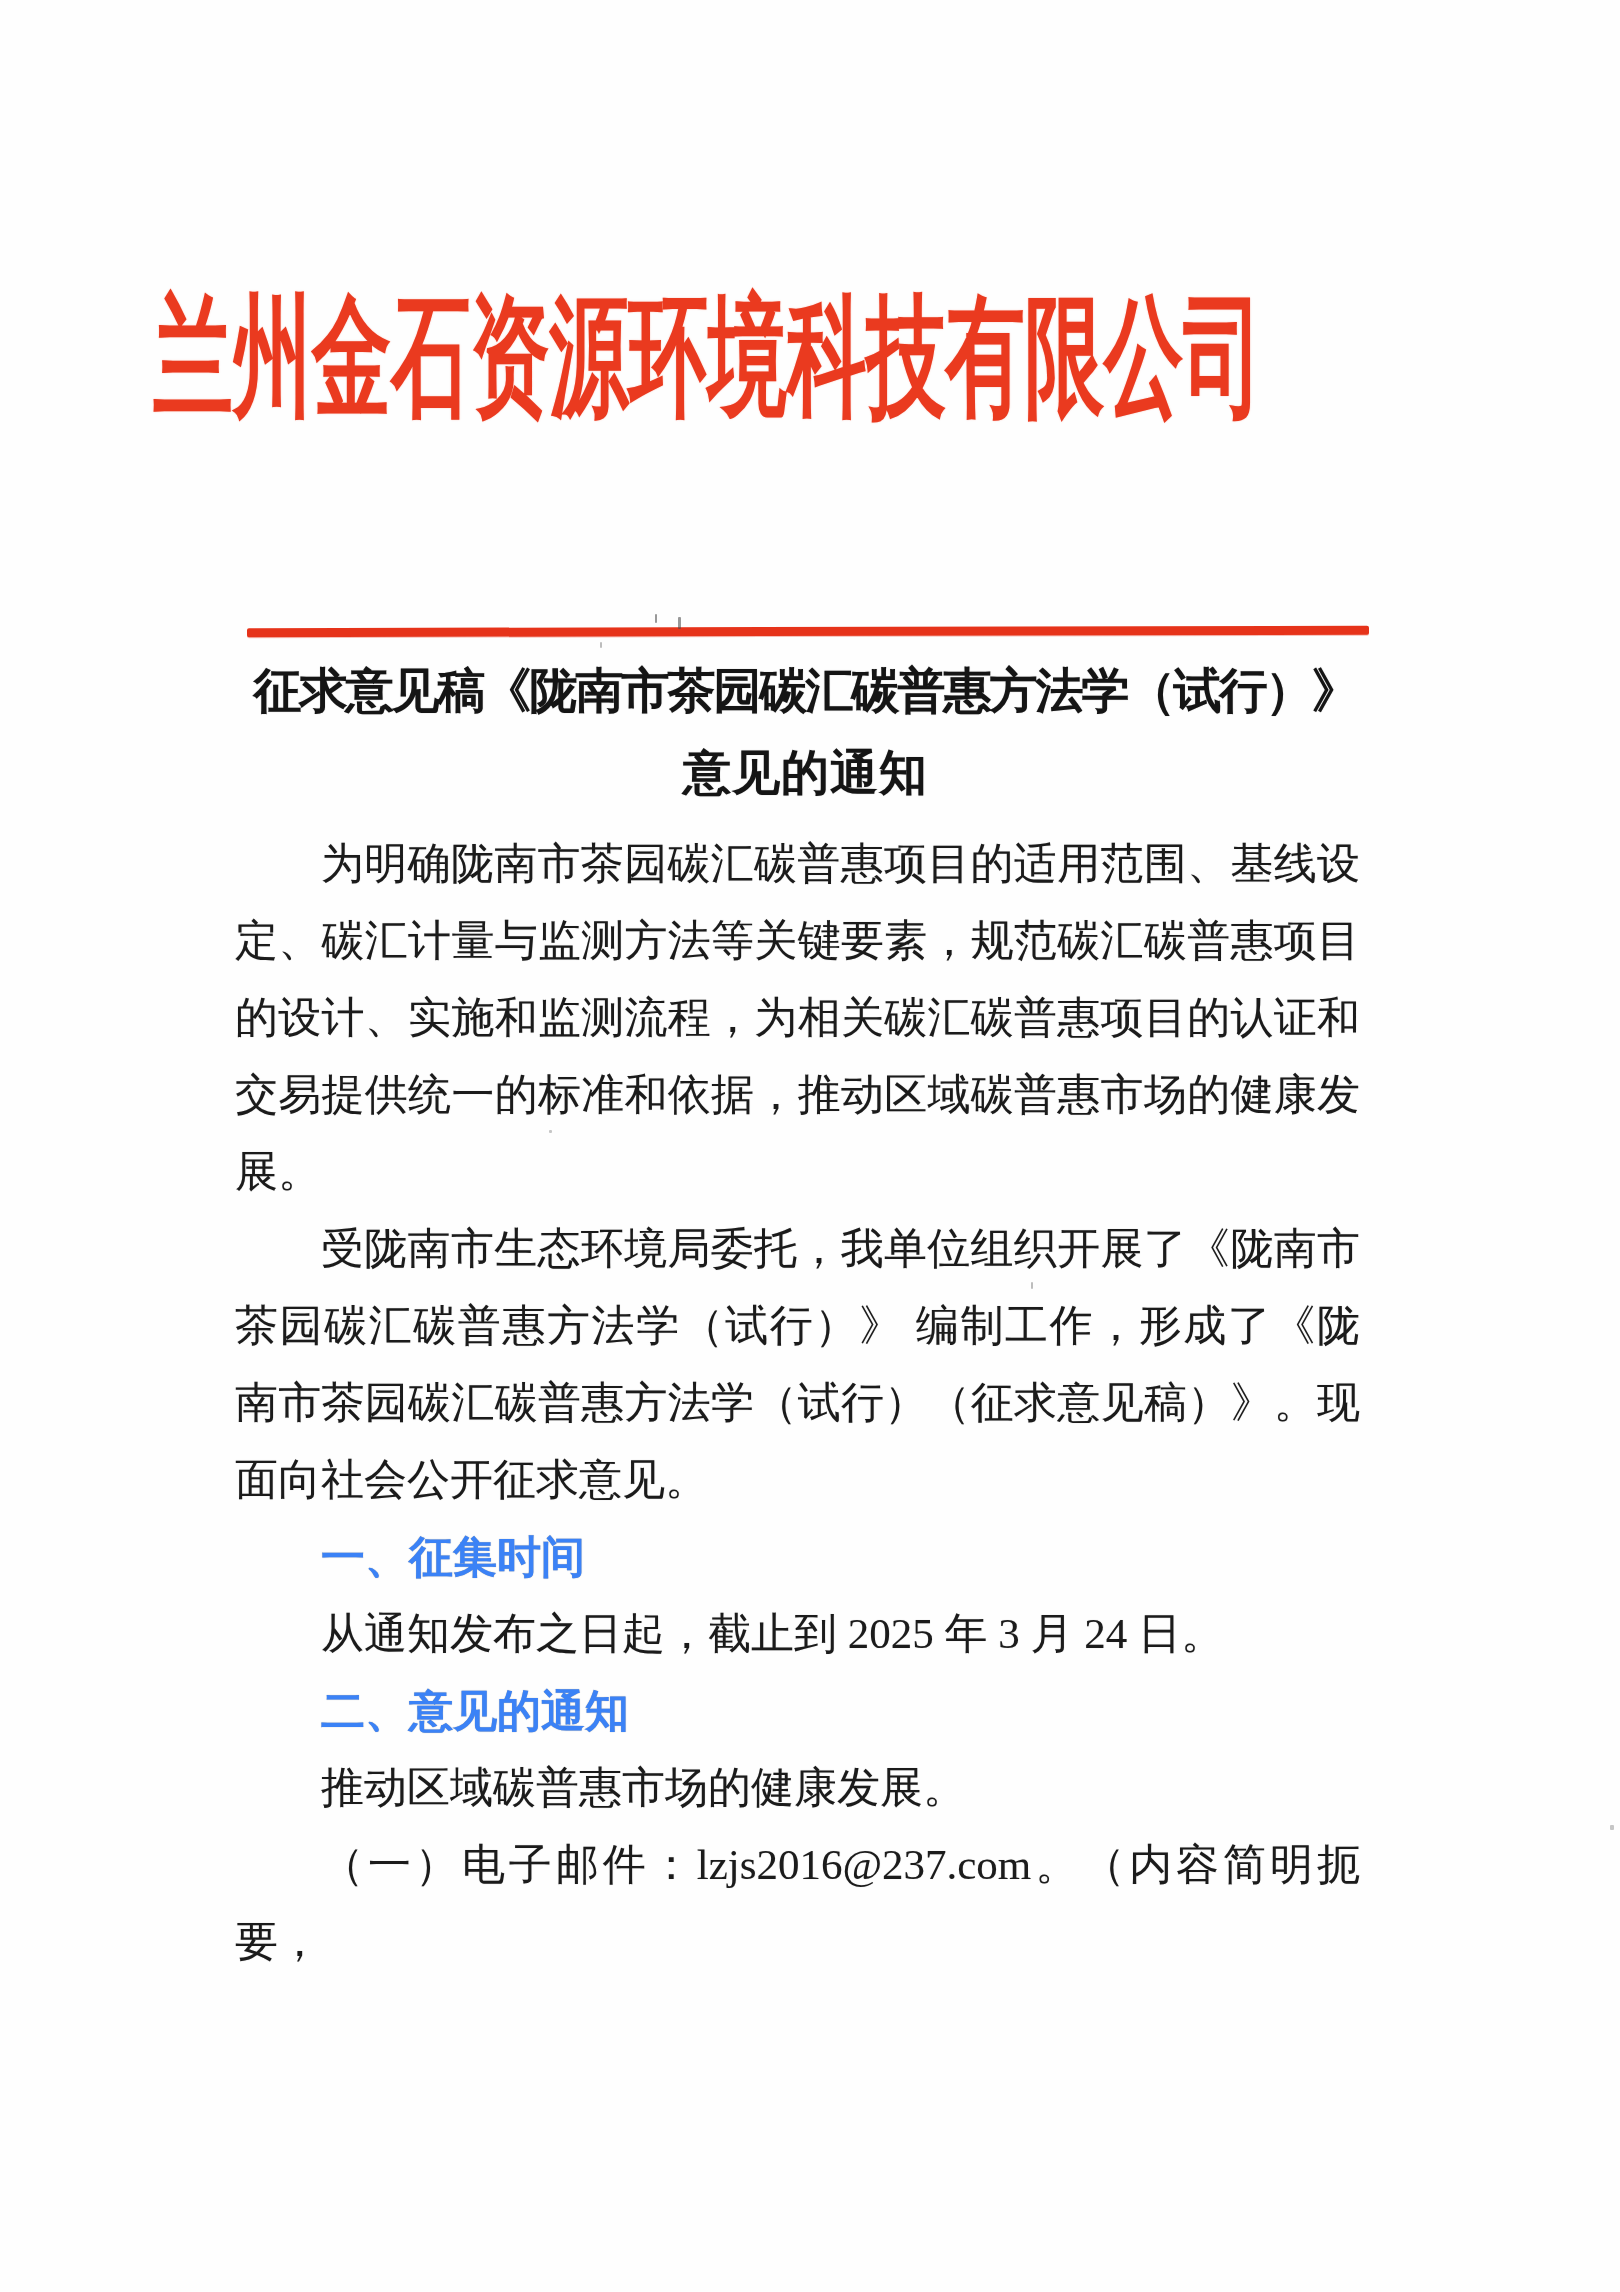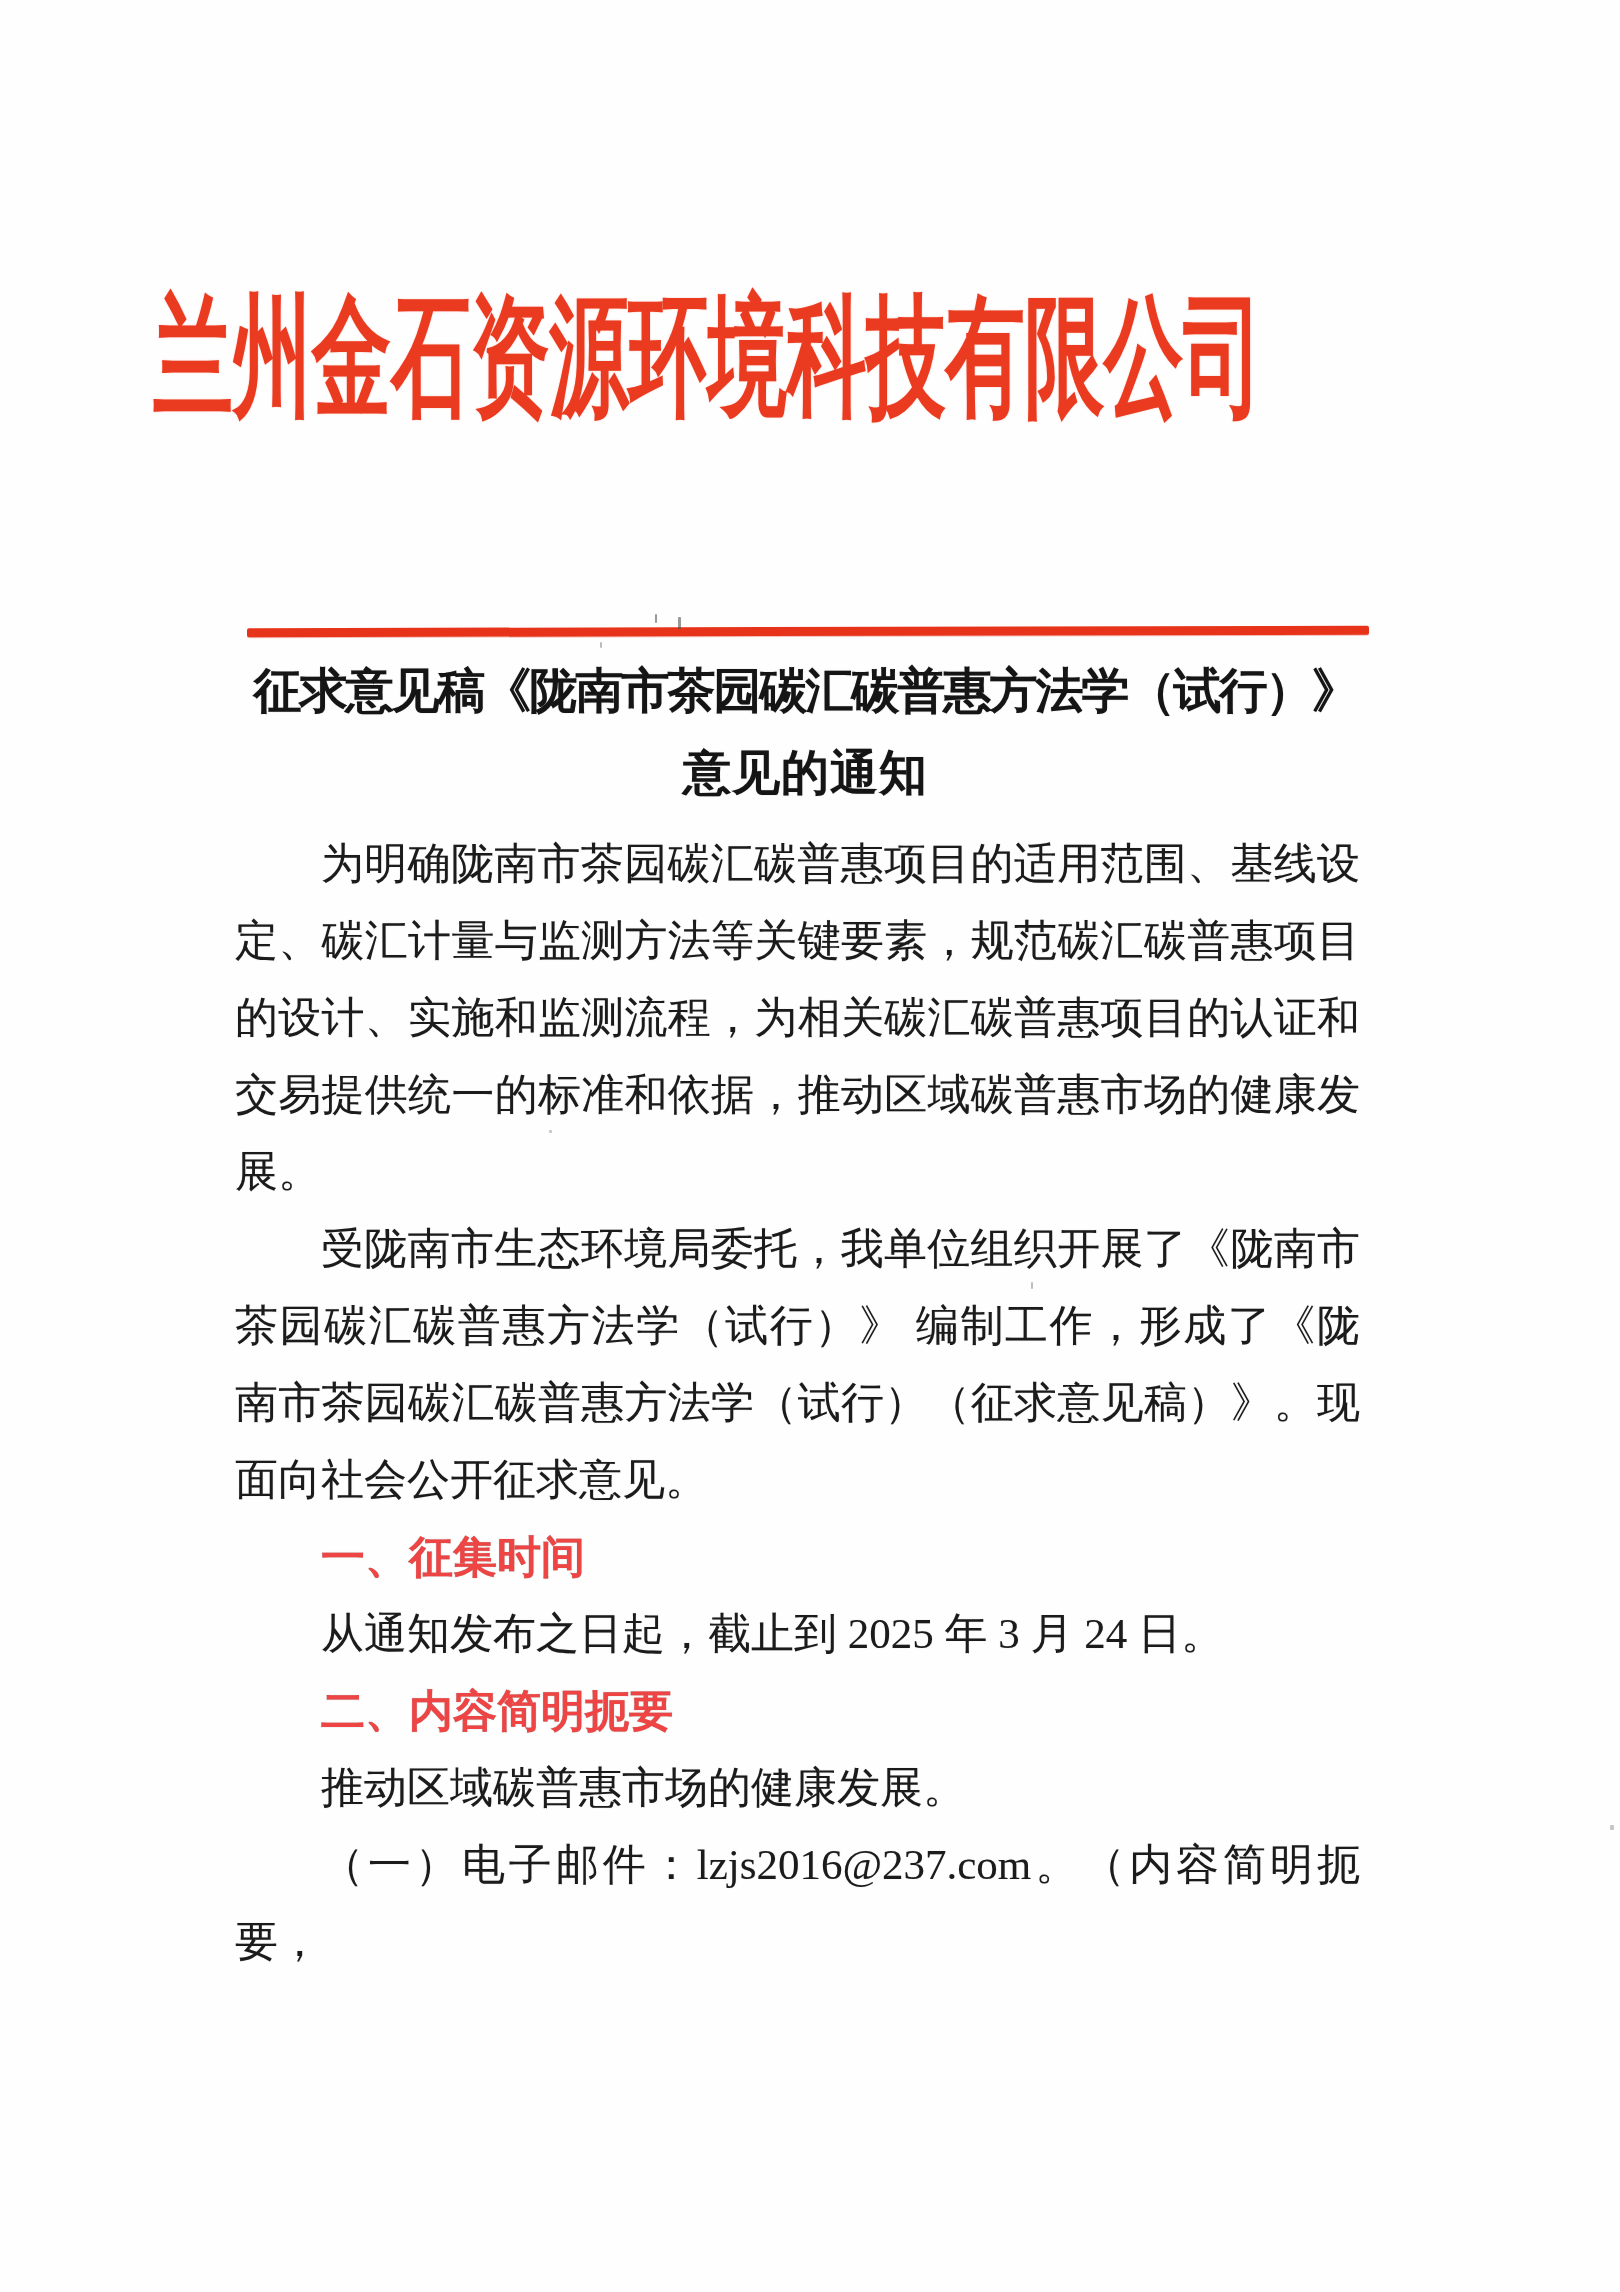--- a/index.html
+++ b/index.html
@@ -82,21 +82,21 @@
     margin: 0;
     text-indent: 86px;
     font-family: "Liberation Serif", "DejaVu Serif", serif;
   }
   .content h2 {
     margin: 0;
     text-indent: 86px;
     font-size: 44px;
     line-height: 77px;
     font-weight: 700;
-    color: #ef4444;
+    color: #3b82f6;
     font-family: "Liberation Sans", "DejaVu Sans", sans-serif;
     text-shadow: 0 0 1px rgba(0, 0, 0, 0.4);
   }
 
   
   .speck {
     position: absolute;
     background: rgba(70, 70, 70, 0.55);
     border-radius: 1px;
   }
@@ -121,21 +121,21 @@
   <div class="title-block">
     <div class="title-line">征求意见稿《陇南市茶园碳汇碳普惠方法学（试行）》</div>
     <div class="title-line second">意见的通知</div>
   </div>
 
   <div class="content">
     <p>为明确陇南市茶园碳汇碳普惠项目的适用范围、基线设定、碳汇计量与监测方法等关键要素，规范碳汇碳普惠项目的设计、实施和监测流程，为相关碳汇碳普惠项目的认证和交易提供统一的标准和依据，推动区域碳普惠市场的健康发展。</p>
     <p>受陇南市生态环境局委托，我单位组织开展了《陇南市茶园碳汇碳普惠方法学（试行）》 编制工作，形成了《陇南市茶园碳汇碳普惠方法学（试行）（征求意见稿）》。现面向社会公开征求意见。</p>
     <h2>一、征集时间</h2>
     <p>从通知发布之日起，截止到 2025 年 3 月 24 日。</p>
-    <h2>二、内容简明扼要</h2>
+    <h2>二、意见的通知</h2>
     <p>推动区域碳普惠市场的健康发展。</p>
     <p>（一）电子邮件：lzjs2016@237.com。（内容简明扼要，</p>
   </div>
 
   <div class="speck s1"></div>
   <div class="speck s2"></div>
   <div class="speck s3"></div>
   <div class="speck s4"></div>
   <div class="speck s5"></div>
   <div class="speck s6"></div>

